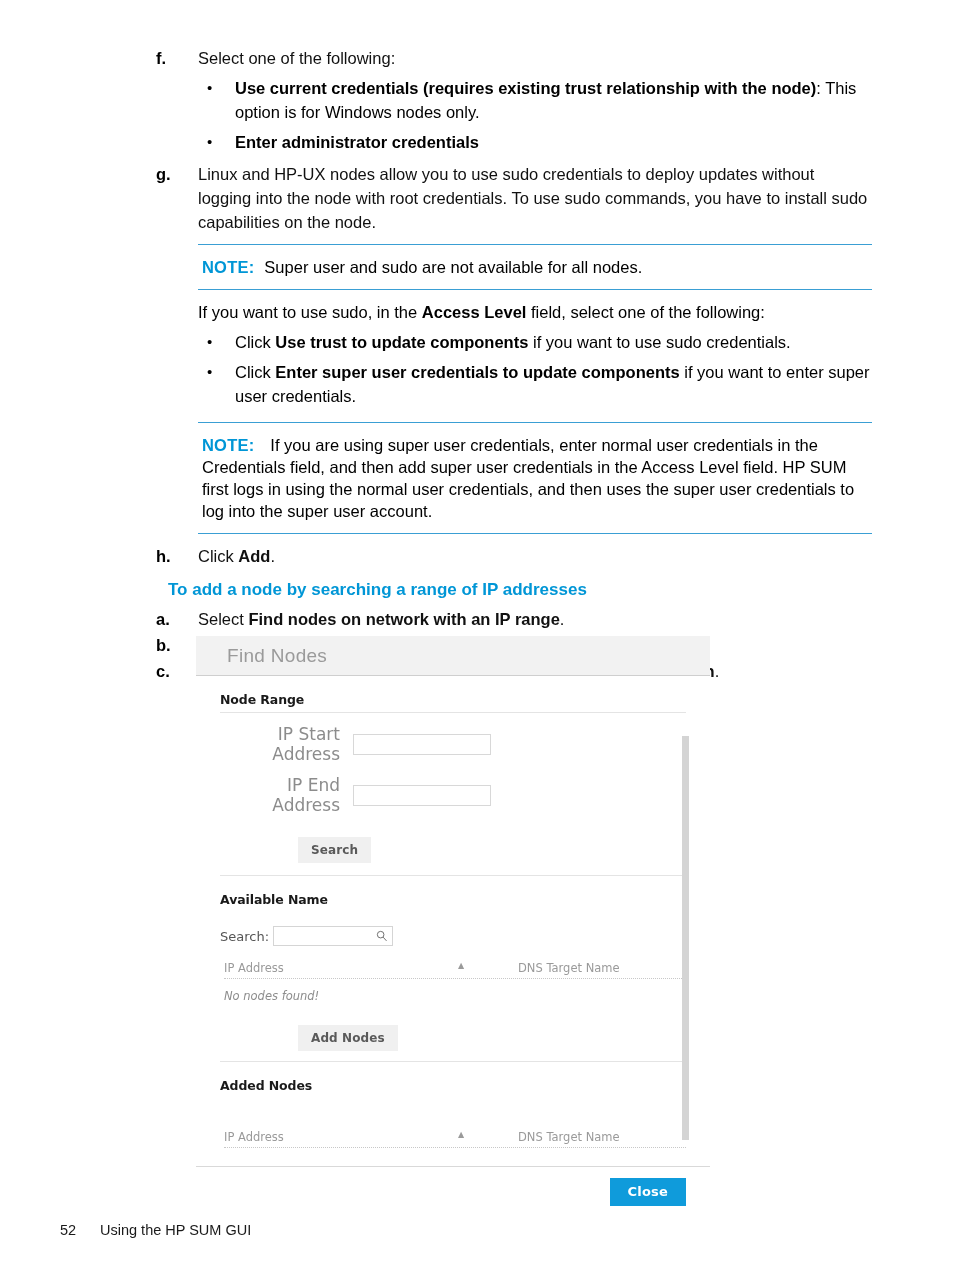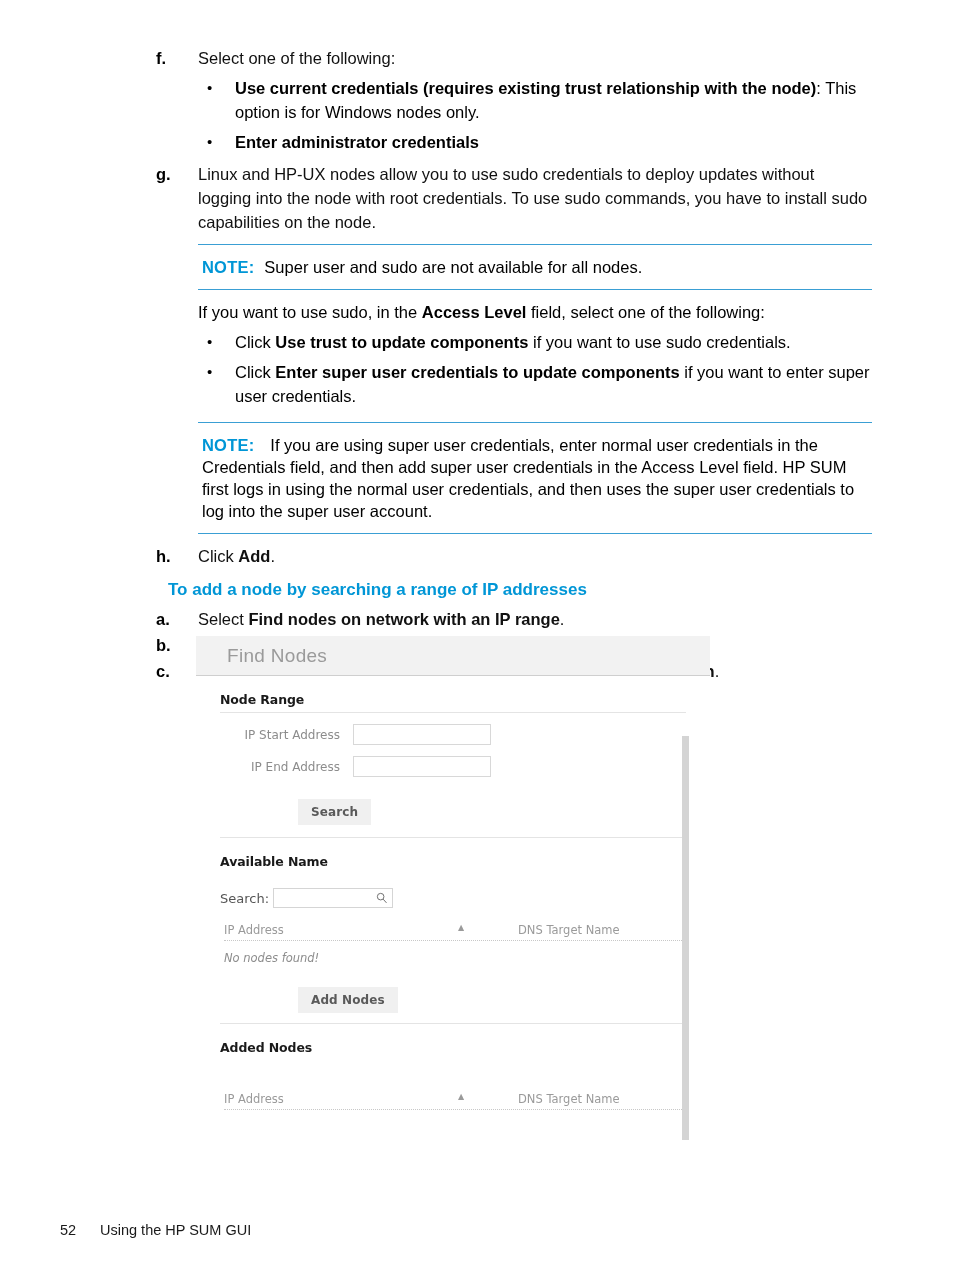--- a/index.html
+++ b/index.html
@@ -156,21 +156,21 @@
 
   .field-row {
     display: flex;
     align-items: center;
     margin: 11px 0 0 0;
     padding-left: 48px;
   }
   .field-label {
     width: 96px;
     text-align: right;
-    font-size: 12px;
+    font-size: 17px;
     color: #8c8c8c;
     padding-right: 13px;
     font-family: "DejaVu Sans", sans-serif;
   }
   .field-input {
     width: 138px;
     height: 21px;
     border: 1px solid #d8d8d8;
     background: #fff;
     box-sizing: border-box;
@@ -409,20 +409,23 @@
       <div class="section-title">Added Nodes</div>
 
       <div class="tbl" style="margin-top:32px;">
         <div class="tbl-head">
           <span class="col-ip">IP Address</span>
           <span class="col-sort">▲</span>
           <span class="col-dns">DNS Target Name</span>
         </div>
       </div>
 
+      <div class="shot-footer">
+        <span class="btn-close">Close</span>
+      </div>
 
     </div>
   </div>
 
   <div class="page-footer">
     <span class="pf-num">52</span><span>Using the HP SUM GUI</span>
   </div>
 
 </div>
 

